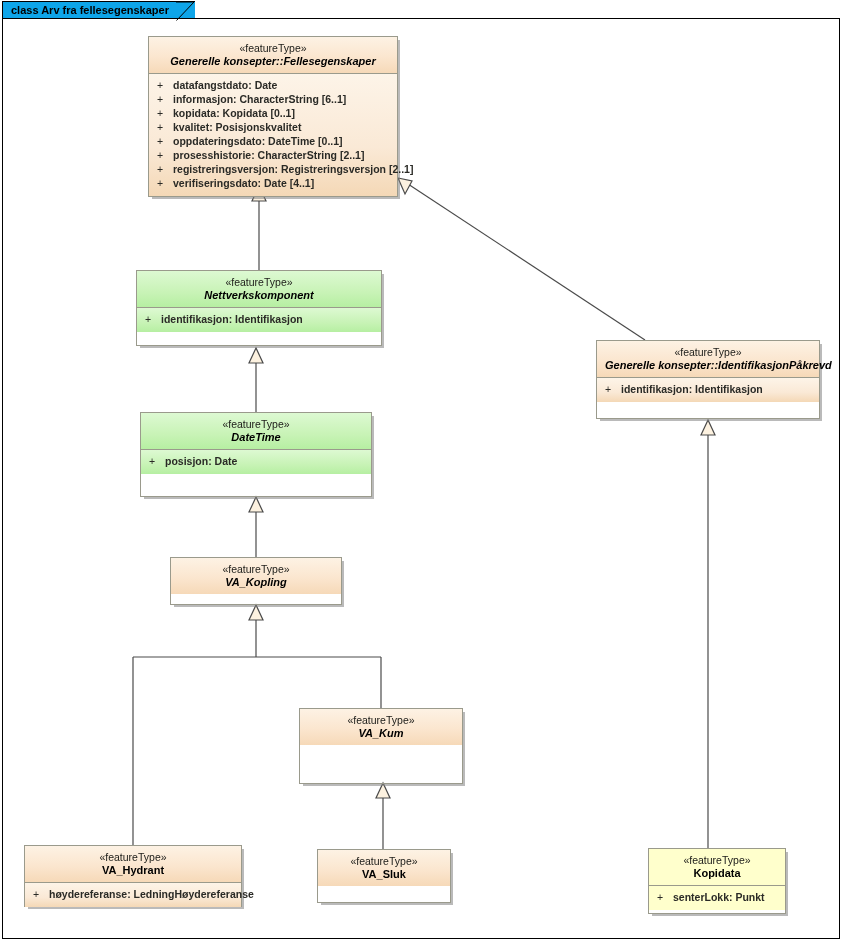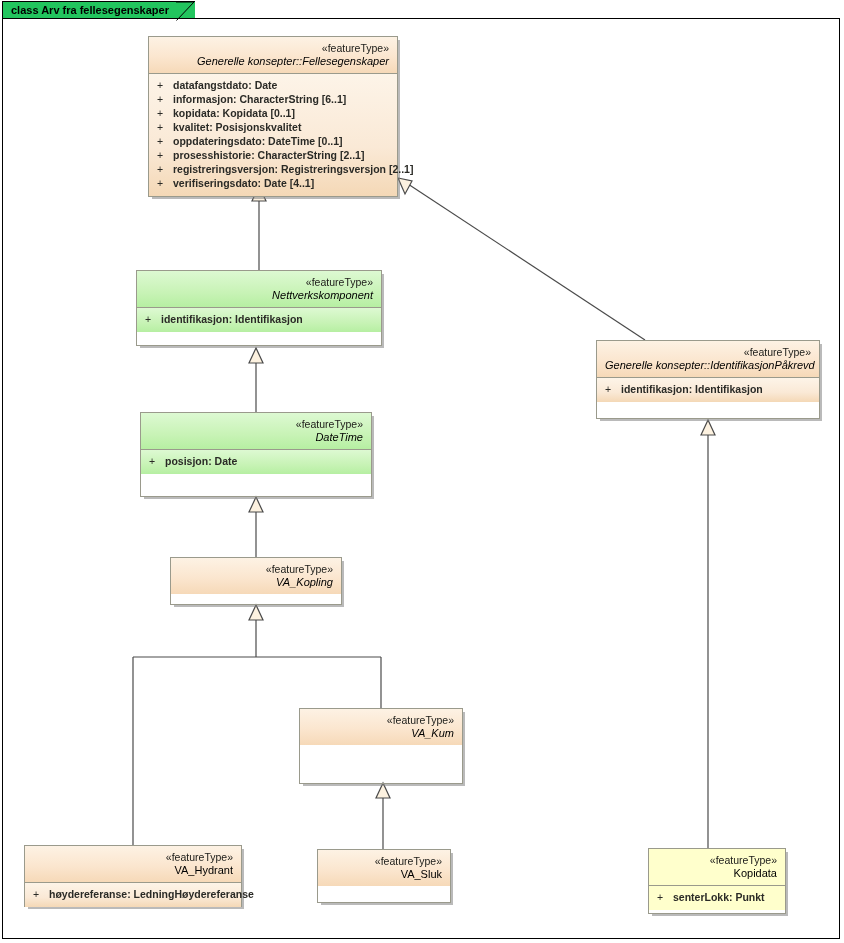--- a/index.html
+++ b/index.html
@@ -40,21 +40,21 @@
   #frame-label .label-box {
     position: relative;
     height: 18px;
     padding: 0 26px 0 8px;
     border-top: 1px solid #000000;
     border-left: 1px solid #000000;
     border-bottom: 1px solid #000000;
     box-sizing: border-box;
     display: flex;
     align-items: center;
-    background: #22c55e;
+    background: #0ea5e9;
   }
   #frame-label .label-text {
     font-size: 11px;
     font-weight: bold;
     color: #000000;
     white-space: nowrap;
     line-height: 1;
   }
   #frame-label .label-corner {
     position: absolute;
@@ -80,35 +80,35 @@
   .uml-class {
     position: absolute;
     box-sizing: border-box;
     border: 1px solid #9a9a8c;
     z-index: 3;
     box-shadow: 3px 3px 0px -1px rgba(130,130,130,0.55);
   }
   .uml-class .cls-header {
     box-sizing: border-box;
     padding: 5px 8px 5px 8px;
-    text-align: right;
+    text-align: center;
     border-bottom: 1px solid #9a9a8c;
   }
   .uml-class.no-attrs .cls-header {
     border-bottom: none;
   }
   .cls-stereotype {
     font-size: 10.5px;
     color: #20201c;
     line-height: 13px;
     white-space: nowrap;
   }
   .cls-name {
     font-size: 11px;
-    font-weight: normal;
+    font-weight: bold;
     color: #000000;
     line-height: 13px;
     white-space: nowrap;
   }
   .cls-name.abstract {
     font-style: italic;
   }
   .cls-attrs {
     box-sizing: border-box;
     padding: 4px 6px 6px 6px;

